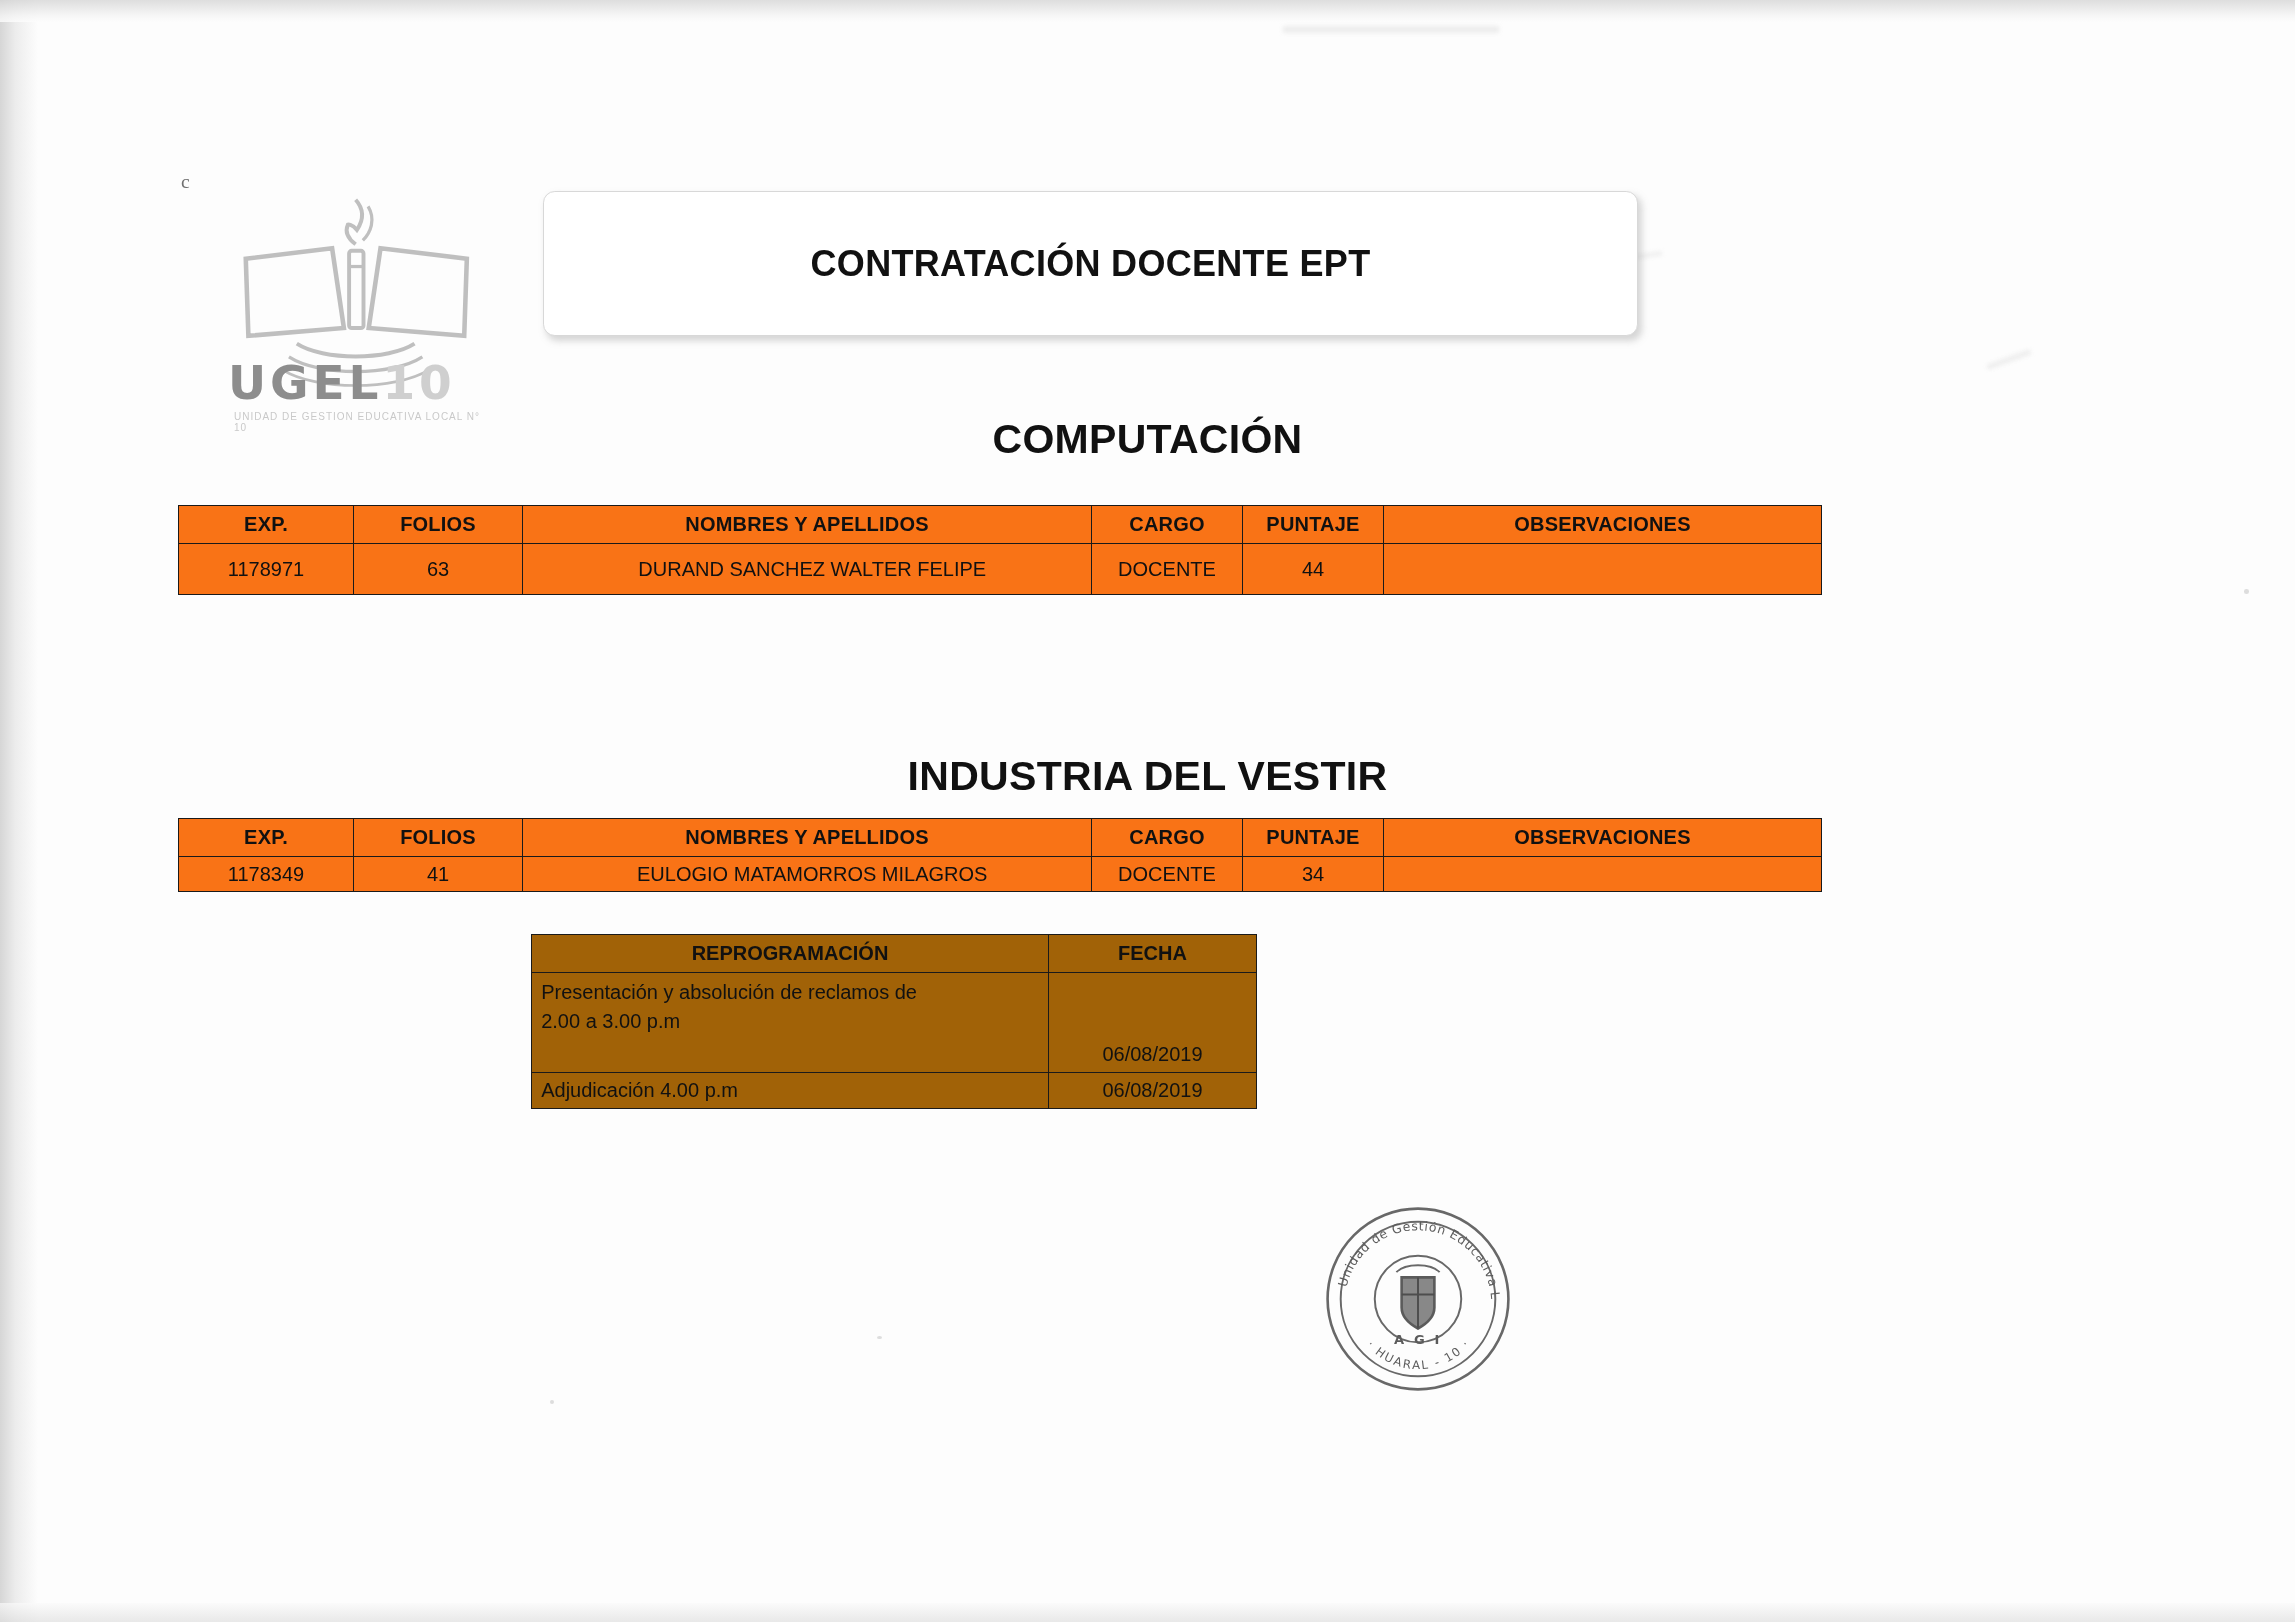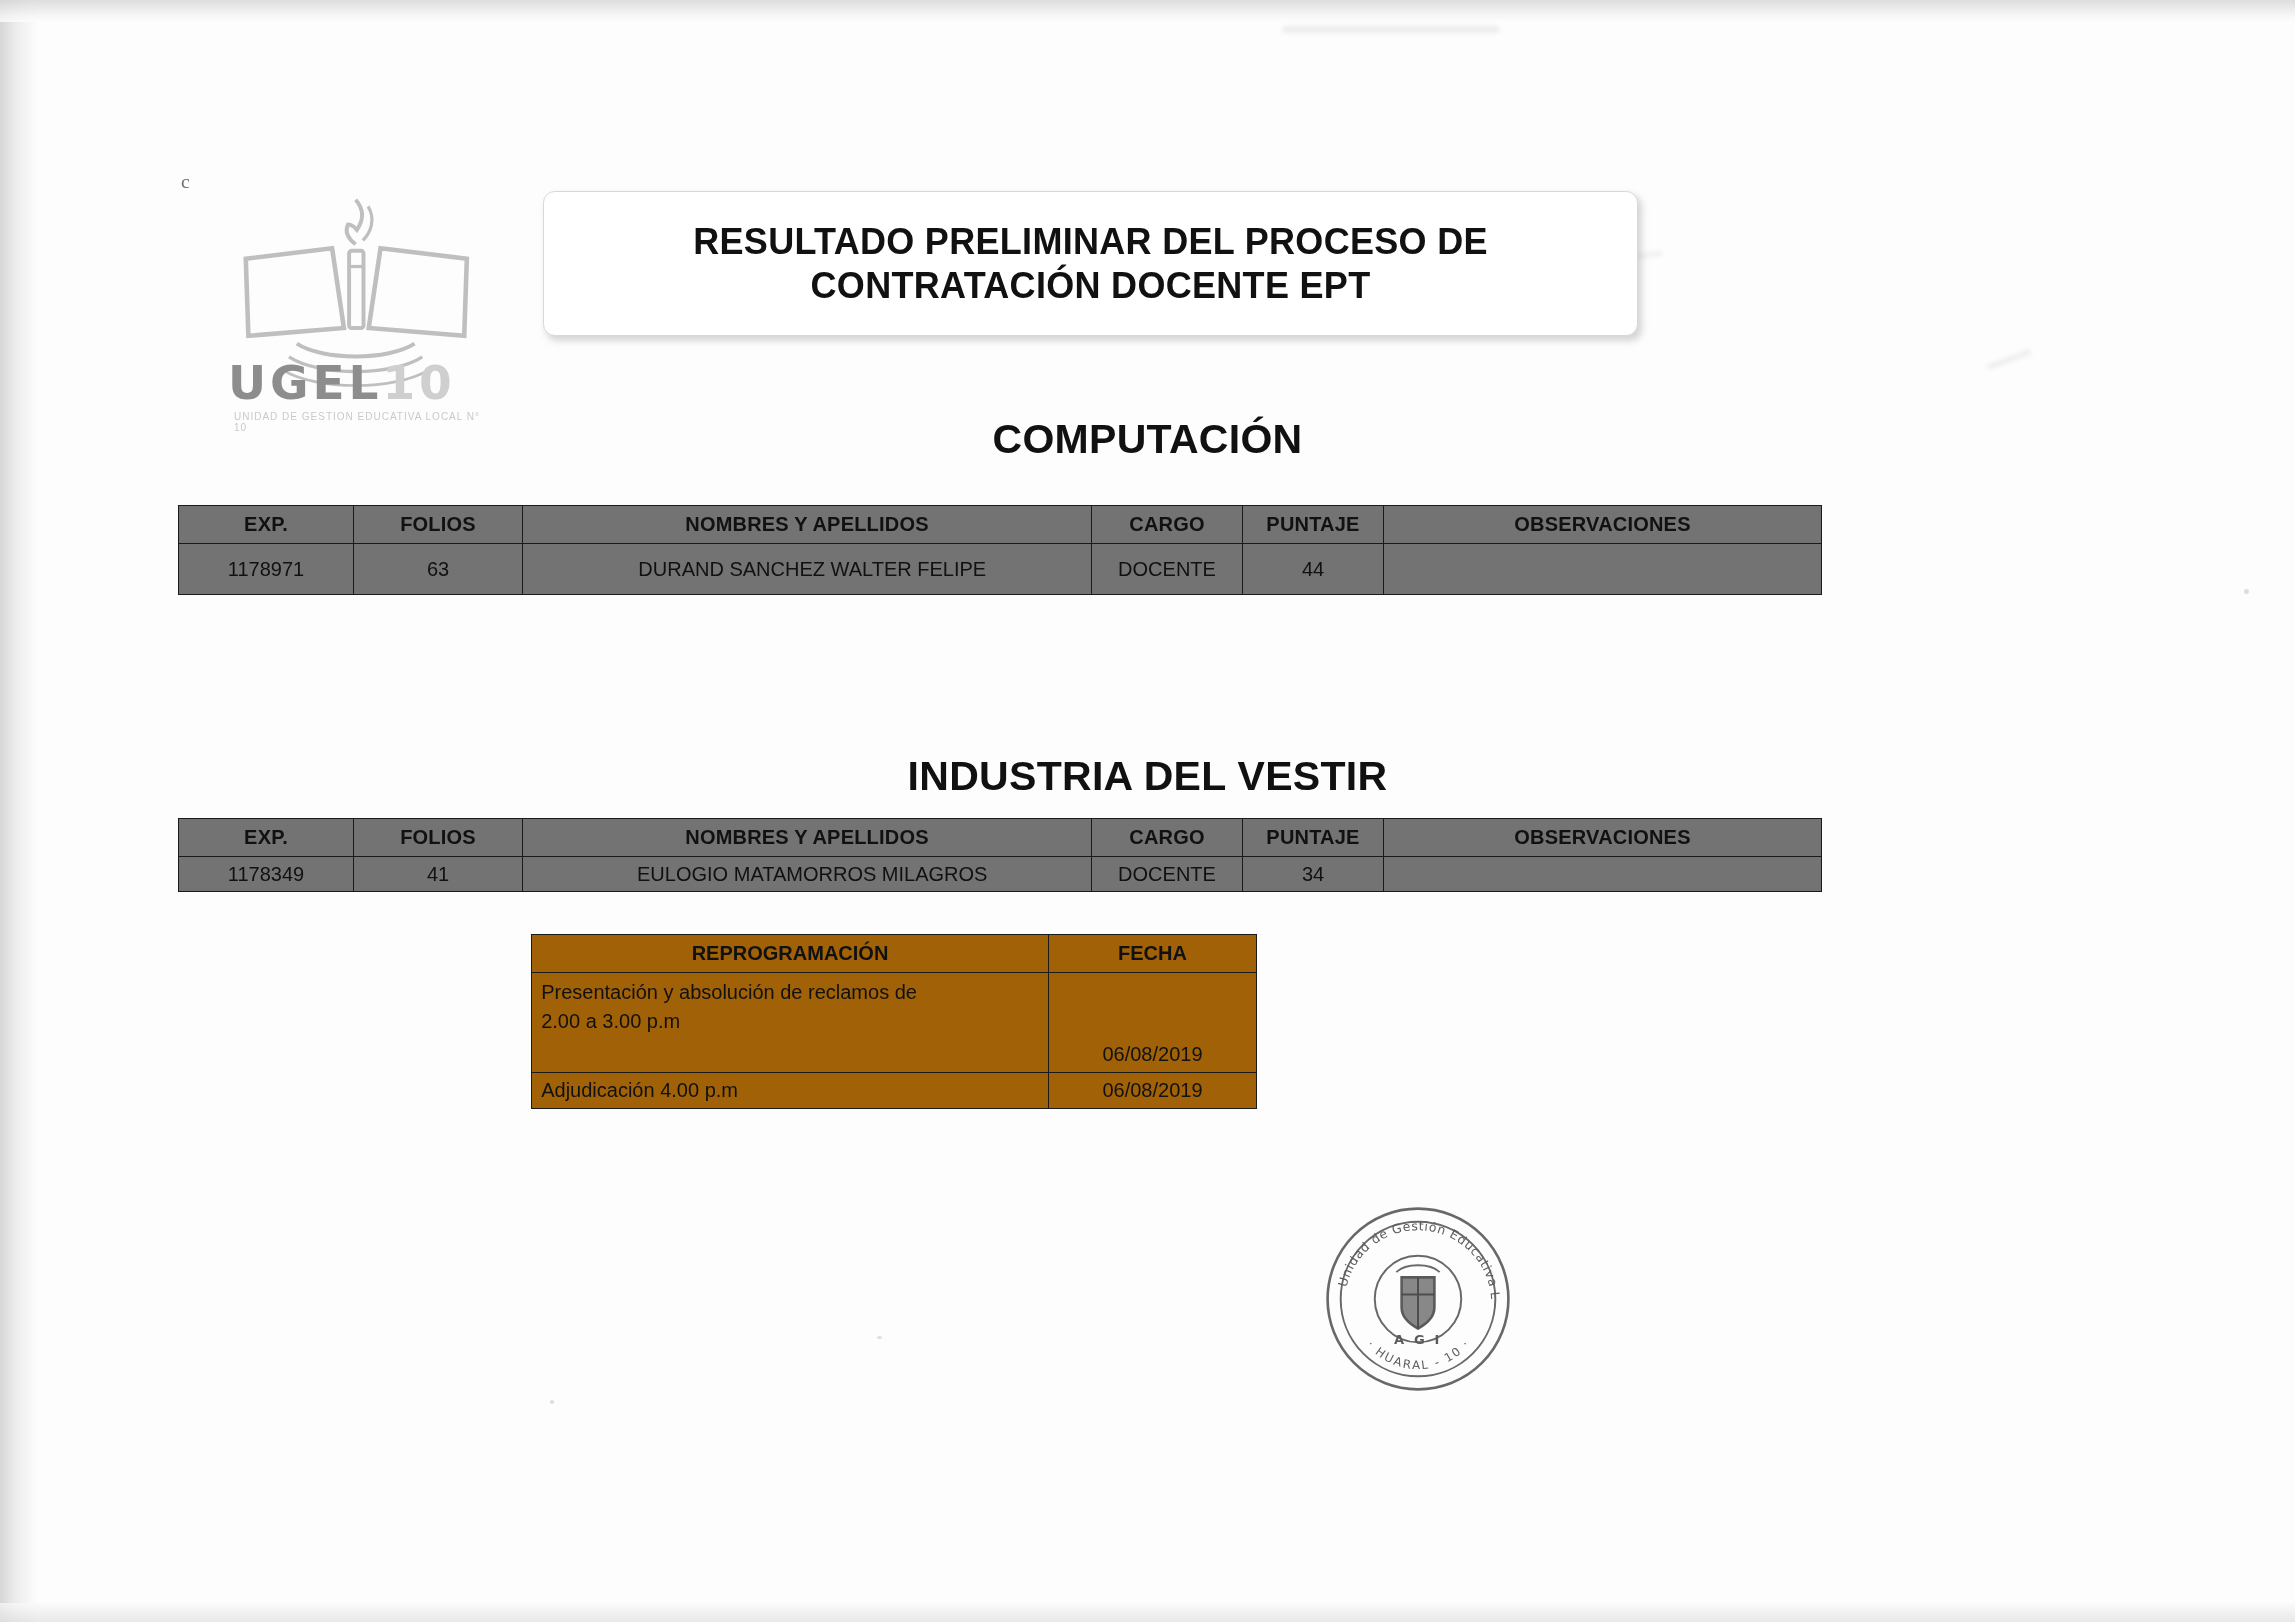--- a/index.html
+++ b/index.html
@@ -131,21 +131,21 @@
   }
   #heading-computacion { left: 0; top: 416px; width: 2295px; }
   #heading-industria   { left: 0; top: 753px; width: 2295px; }
 
   
   table.result {
     position: absolute;
     border-collapse: collapse;
     font-family: "Liberation Sans", sans-serif;
     table-layout: fixed;
-    background: #737373;
+    background: #f97316;
   }
   table.result th, table.result td {
     border: 1.3px solid #1a1a1a;
     padding: 0;
     font-size: 20px;
     color: #111;
   }
   table.result th {
     font-weight: 700;
     text-align: center;
@@ -267,21 +267,20 @@
       <path d="M84 258 c46 30 158 30 204 0" stroke-width="5"></path>
       <path d="M74 278 c52 32 172 32 224 0" stroke-width="4"></path>
     </svg>
   </div>
   <div class="logo-word">
     <span>UGEL</span><span class="num">10</span>
   </div>
   <div class="logo-sub">UNIDAD DE GESTION EDUCATIVA LOCAL N° 10</div>
 
   <div class="title-banner">
-    <div class="title-line">RESULTADO  PRELIMINAR DEL PROCESO DE</div>
     <div class="title-line">CONTRATACIÓN DOCENTE EPT</div>
   </div>
 
   <div class="section-heading" id="heading-computacion">COMPUTACIÓN</div>
 
   <table class="result" id="table-computacion">
     <colgroup>
       <col class="col-exp">
         <col class="col-folios">
         <col class="col-nombre">

